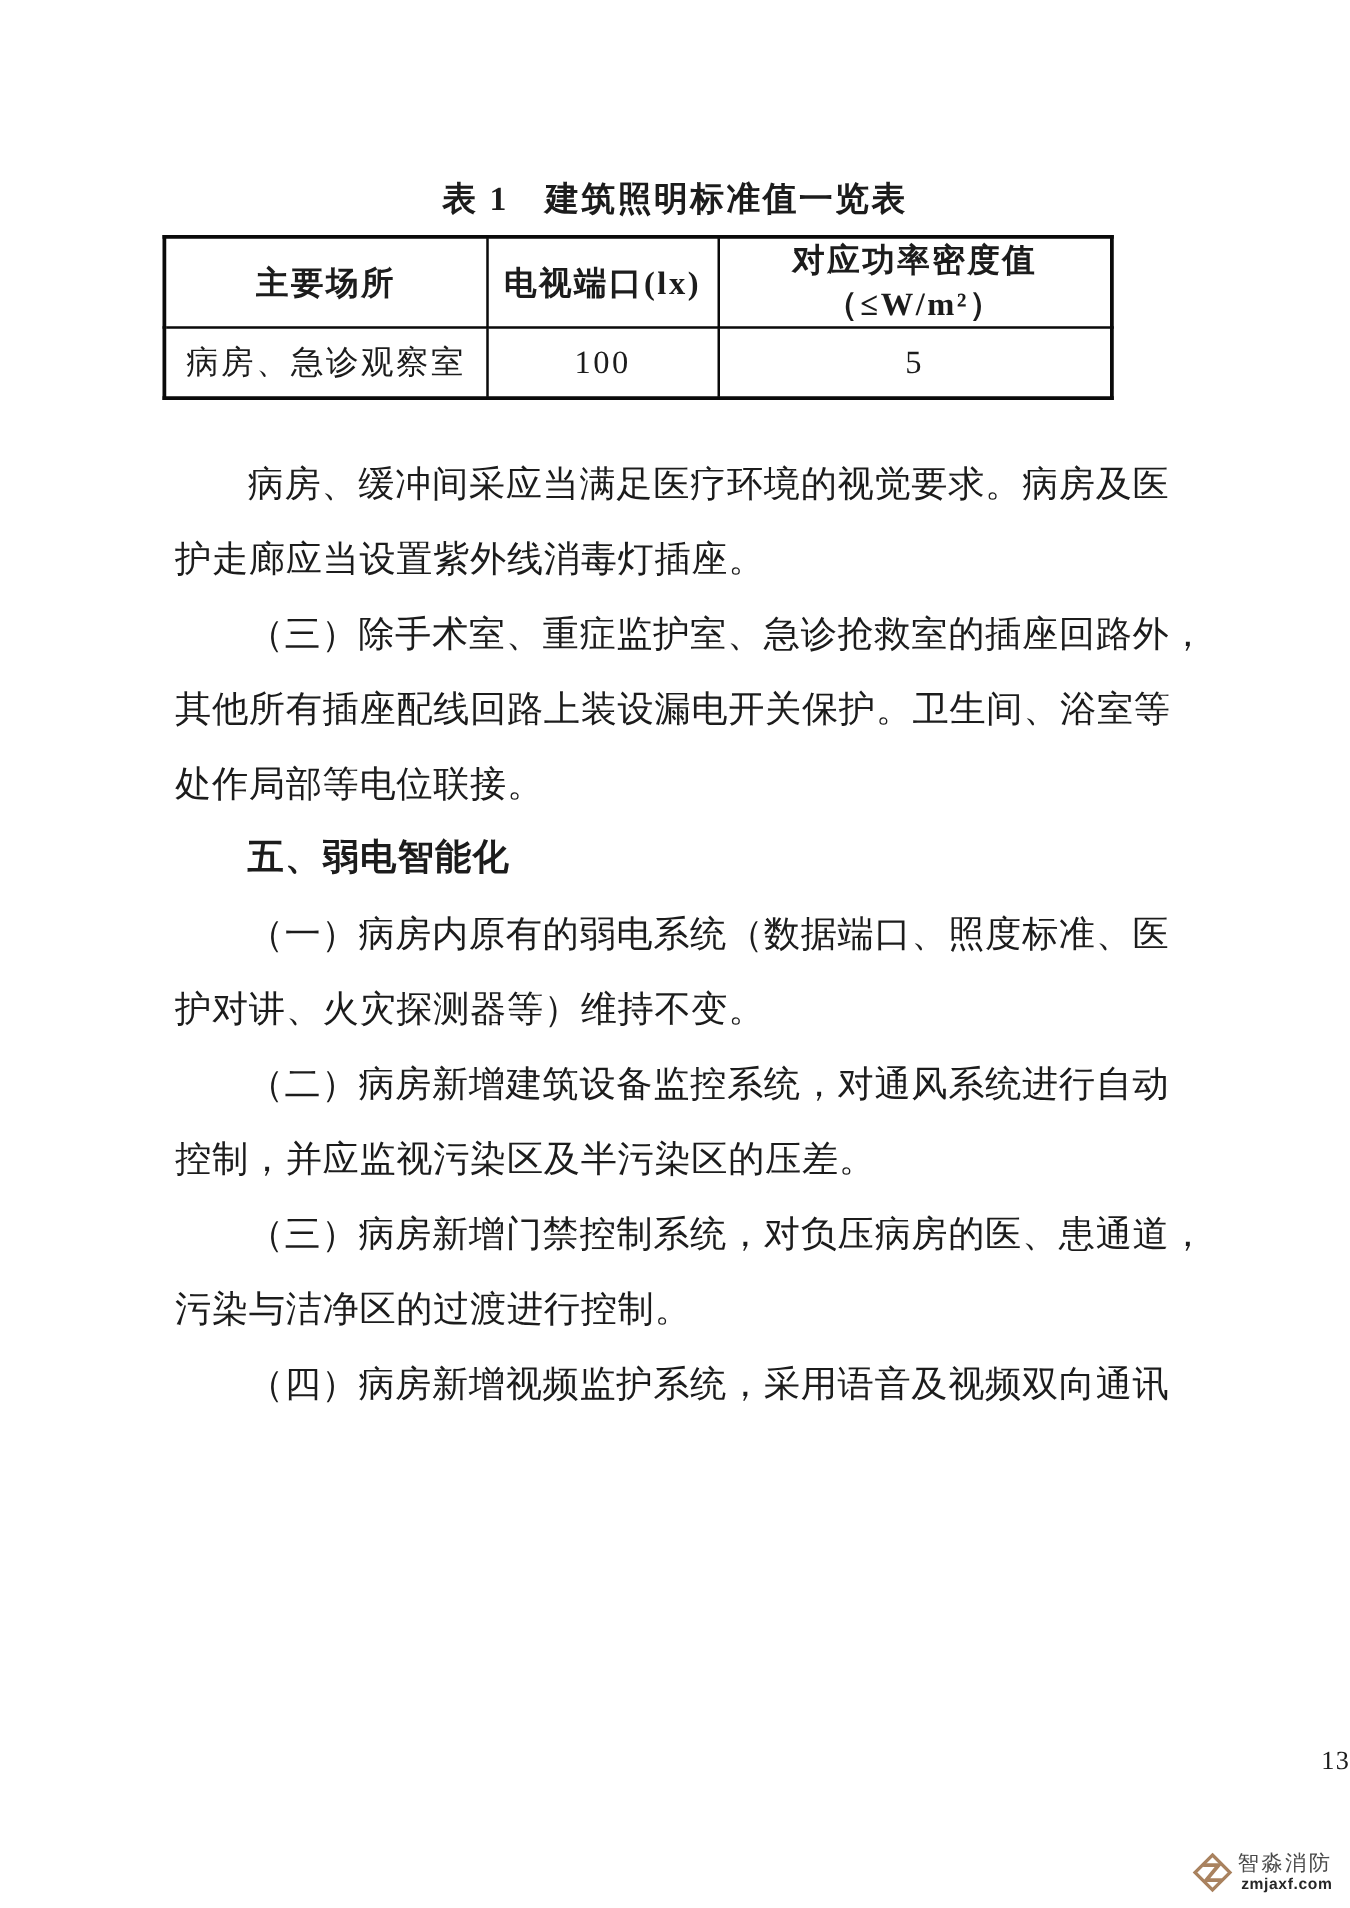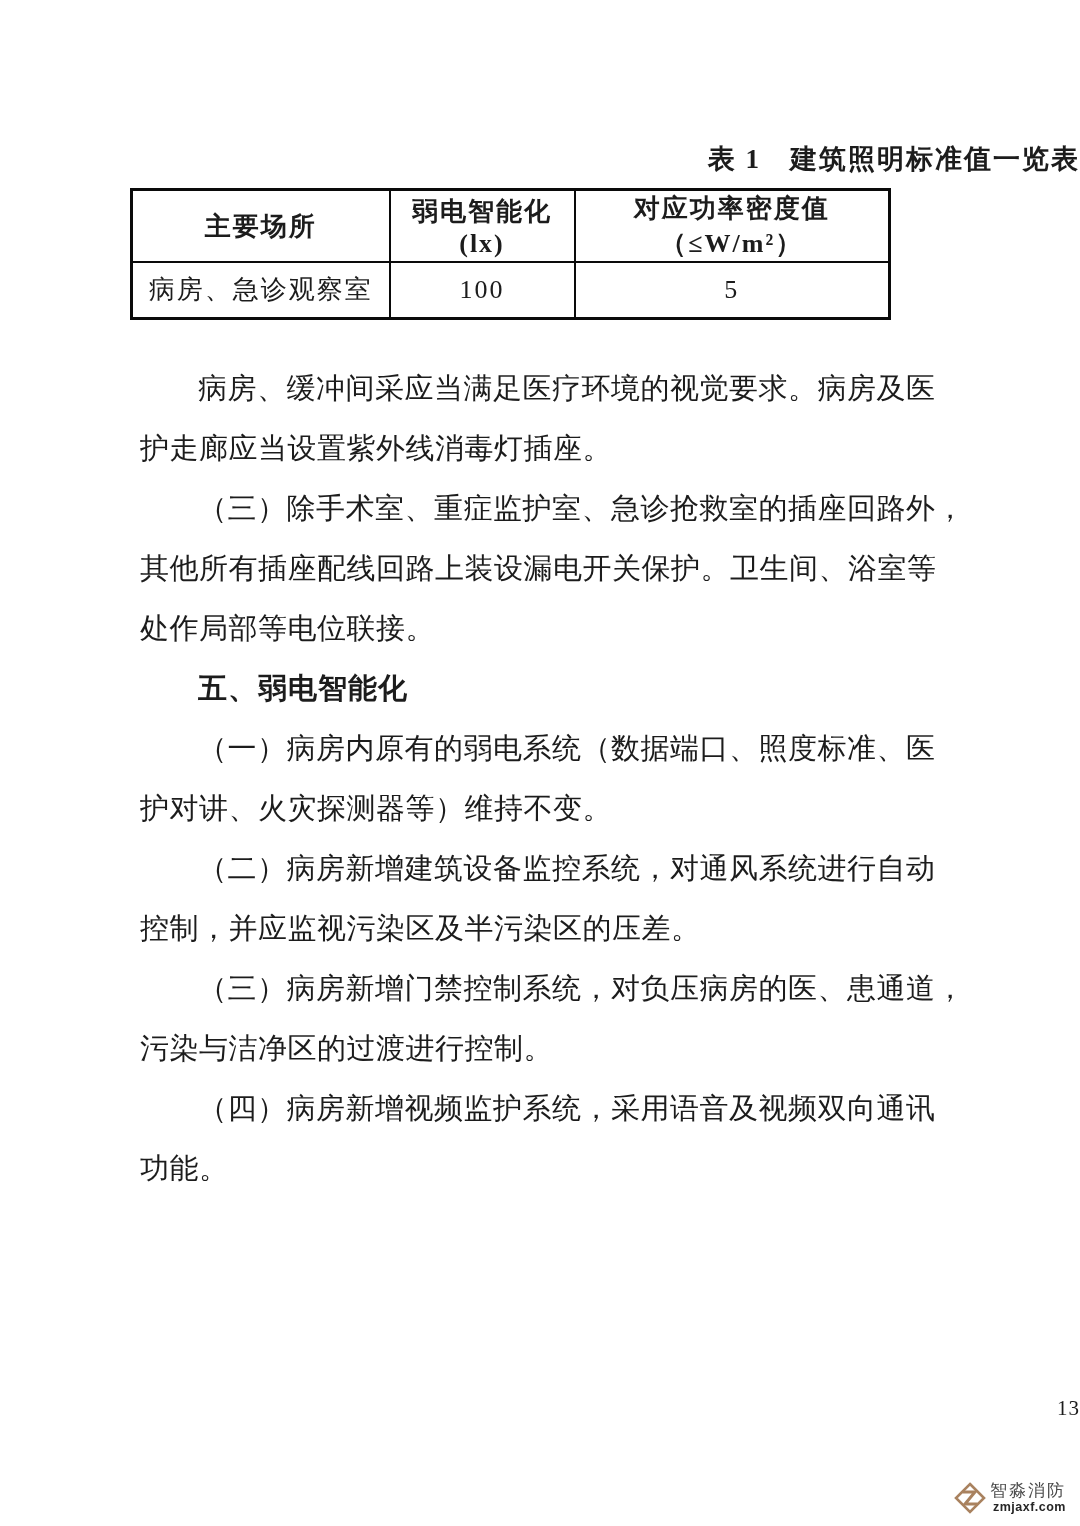--- a/index.html
+++ b/index.html
@@ -12,21 +12,21 @@
     font-family: "Liberation Serif", "DejaVu Serif", serif;
     color: #1c1c1c;
     overflow: hidden;
     margin: 0 auto;
   }
   .table-caption {
     position: absolute;
     top: 141px;
     left: 0;
     width: 1080px;
-    text-align: right;
+    text-align: center;
     font-size: 27px;
     font-weight: 700;
     letter-spacing: 2px;
   }
   .doc-table {
     position: absolute;
     top: 188px;
     left: 130px;
     width: 758px;
     border-collapse: collapse;
@@ -52,21 +52,21 @@
   }
   .line {
     height: 60px;
     line-height: 60px;
     font-size: 29px;
     letter-spacing: 0.5px;
     white-space: nowrap;
   }
   .line.indent { text-indent: 58px; }
   .line.heading {
-    font-family: Liberation Serif, serif;
+    font-family: Liberation Mono, monospace;
     font-weight: 700;
     letter-spacing: 1px;
   }
   .page-number {
     position: absolute;
     top: 1396px;
     left: 0;
     width: 1080px;
     text-align: right;
     font-size: 21px;
@@ -106,21 +106,21 @@
 
   <table class="doc-table">
     <colgroup>
       <col style="width:258px">
       <col style="width:185px">
       <col style="width:315px">
     </colgroup>
     <thead>
       <tr>
         <th>主要场所</th>
-        <th>弱电智能化(lx)</th>
+        <th>电视端口(lx)</th>
         <th>对应功率密度值（≤W/m²）</th>
       </tr>
     </thead>
     <tbody>
       <tr>
         <td>病房、急诊观察室</td>
         <td>100</td>
         <td>5</td>
       </tr>
     </tbody>
@@ -133,21 +133,20 @@
     <div class="line">其他所有插座配线回路上装设漏电开关保护。卫生间、浴室等</div>
     <div class="line">处作局部等电位联接。</div>
     <div class="line indent heading">五、弱电智能化</div>
     <div class="line indent">（一）病房内原有的弱电系统（数据端口、照度标准、医</div>
     <div class="line">护对讲、火灾探测器等）维持不变。</div>
     <div class="line indent">（二）病房新增建筑设备监控系统，对通风系统进行自动</div>
     <div class="line">控制，并应监视污染区及半污染区的压差。</div>
     <div class="line indent">（三）病房新增门禁控制系统，对负压病房的医、患通道，</div>
     <div class="line">污染与洁净区的过渡进行控制。</div>
     <div class="line indent">（四）病房新增视频监护系统，采用语音及视频双向通讯</div>
-    <div class="line">功能。</div>
   </div>
 
   <div class="page-number">13</div>
 
   <div class="watermark">
     <svg class="wm-logo" viewBox="0 0 34 34">
       <path d="M17 3 L31 17 L17 31 L3 17 Z" fill="none" stroke="#a9825f" stroke-width="2.6"></path>
       <path d="M11 11 H22 L12 23 H23" fill="none" stroke="#a9825f" stroke-width="3" stroke-linecap="square"></path>
     </svg>
     <div class="wm-text">

